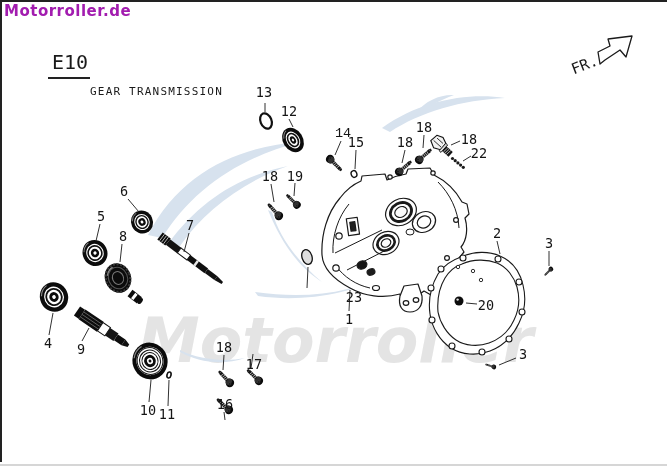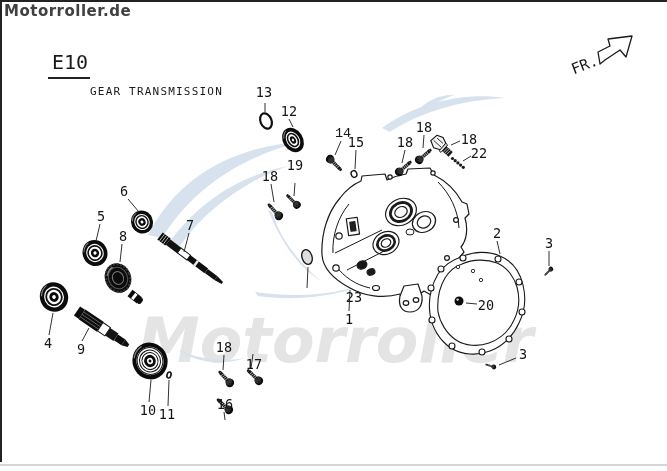--- a/index.html
+++ b/index.html
@@ -6,21 +6,21 @@
   #canvas{
     position:relative;width:667px;height:471px;background:#ffffff;overflow:hidden;
     font-family:"DejaVu Sans Mono",monospace;color:#1a1a1a;
   }
   .edge{position:absolute;background:#222;z-index:30;}
   #edge-top{left:0;top:0;width:667px;height:2px;}
   #edge-left{left:0;top:0;width:2px;height:462px;}
   #edge-bottom{position:absolute;left:0;top:464px;width:667px;height:2px;background:#d6d6d6;z-index:30;}
   #wm-topleft{
     position:absolute;left:4px;top:2px;font-family:"DejaVu Sans",sans-serif;
-    font-weight:bold;font-size:15px;color:#404040;z-index:1;letter-spacing:0.5px;
+    font-weight:bold;font-size:15px;color:#a21caf;z-index:1;letter-spacing:0.5px;
   }
   #section-code{position:absolute;left:52px;top:50px;font-size:20px;z-index:20;}
   #section-underline{position:absolute;left:48px;top:77px;width:42px;height:2px;background:#222;z-index:20;}
   #diagram-title{position:absolute;left:90px;top:85px;font-size:11px;letter-spacing:1.2px;z-index:20;}
   #fr-label{position:absolute;left:571px;top:56px;font-size:15px;transform:rotate(-21deg);z-index:20;}
   #parts-svg{position:absolute;left:0;top:0;z-index:5;}
   #callout-layer{position:absolute;left:0;top:0;width:667px;height:471px;z-index:25;pointer-events:none;}
   .callout{
     position:absolute;transform:translate(-50%,-50%);font-size:13.5px;color:#151515;
     font-family:"DejaVu Sans Mono",monospace;white-space:nowrap;
@@ -342,20 +342,20 @@
       <div class="callout" style="left: 167px; top: 414px;">11</div>
       <div class="callout" style="left: 289px; top: 111px;">12</div>
       <div class="callout" style="left: 264px; top: 92px;">13</div>
       <div class="callout" style="left: 343px; top: 133px; font-family: Liberation Mono, monospace;">14</div>
       <div class="callout" style="left: 356px; top: 142px;">15</div>
       <div class="callout" style="left: 225px; top: 404px;">16</div>
       <div class="callout" style="left: 254px; top: 364px;">17</div>
       <div class="callout" style="left: 405px; top: 142px;">18</div>
       <div class="callout" style="left: 424px; top: 127px;">18</div>
       <div class="callout" style="left: 270px; top: 176px;">18</div>
-      <div class="callout" style="left: 295px; top: 165px; text-align: center;">19</div>
+      <div class="callout" style="left: 295px; top: 176px; text-align: center;">19</div>
       <div class="callout" style="left: 224px; top: 347px;">18</div>
       <div class="callout" style="left: 486px; top: 305px;">20</div>
       <div class="callout" style="left: 469px; top: 139px;">18</div>
       <div class="callout" style="left: 479px; top: 153px;">22</div>
       <div class="callout" style="left: 306px; top: 297px; margin-left: 48px;">23</div>
     </div>
 </div>
 
 </body></html>

